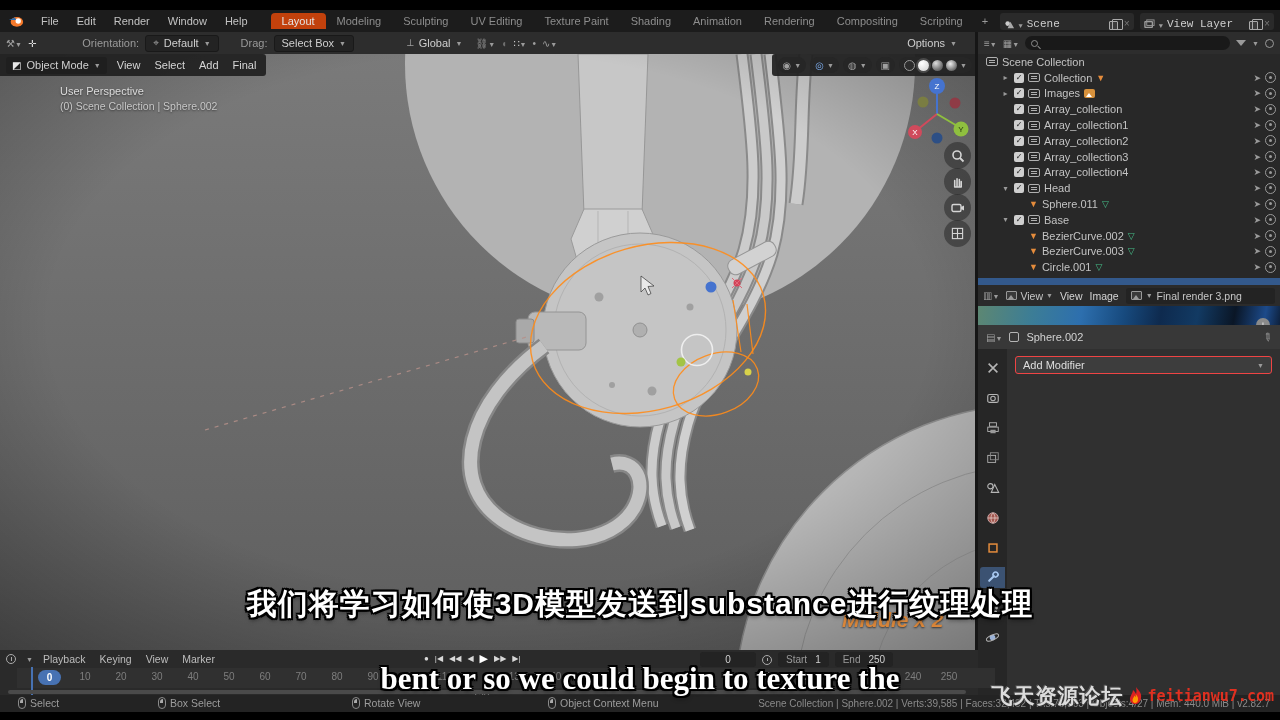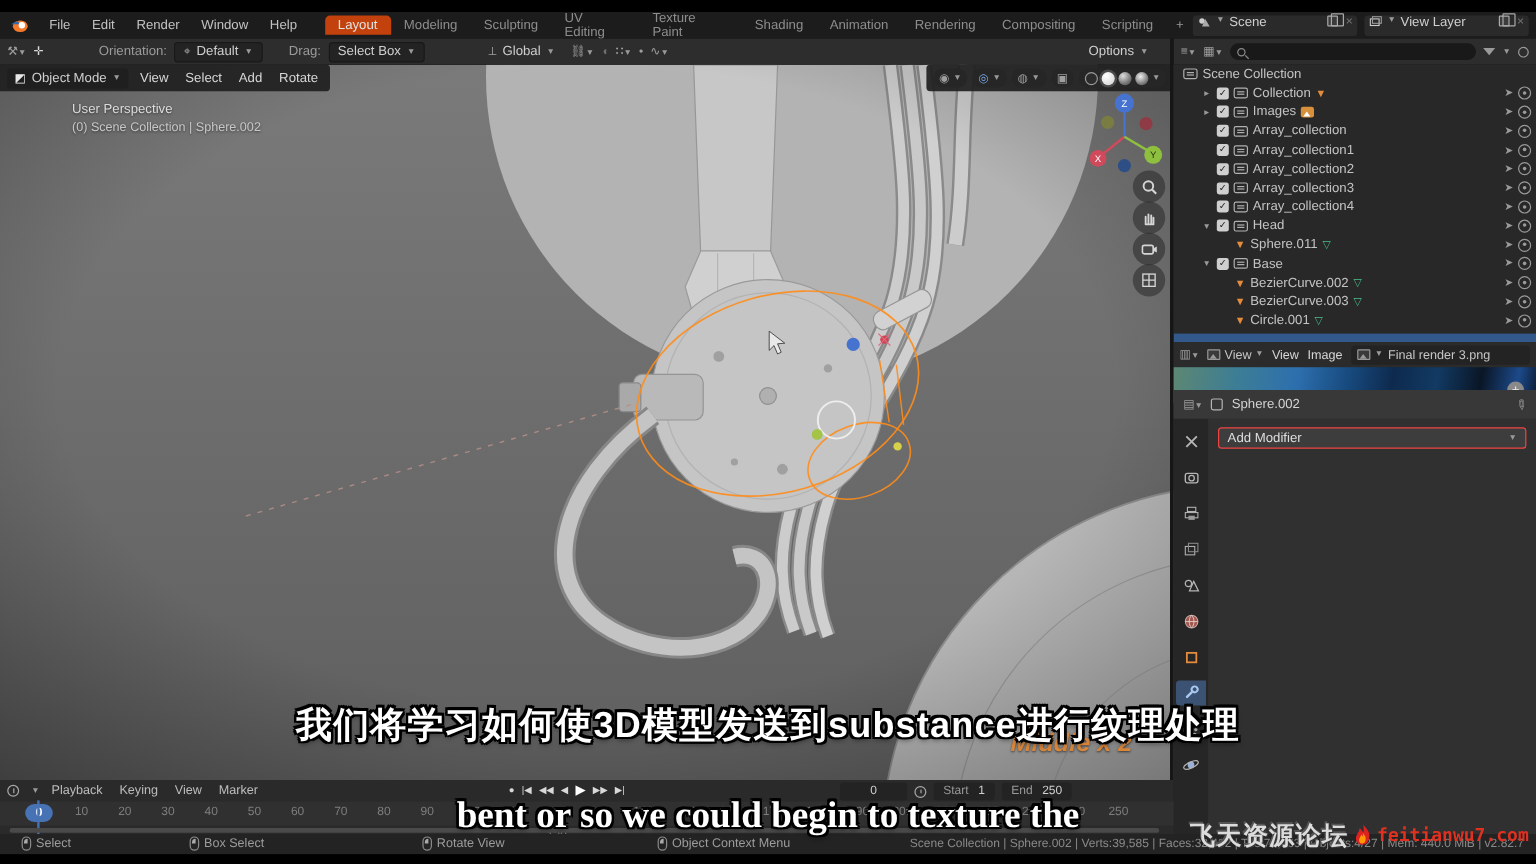--- a/index.html
+++ b/index.html
@@ -11,22 +11,22 @@
   
   #topbar { left:0; top:10px; width:1280px; height:22px; background:#1c1c1c;
     display:flex; align-items:center; font-size:11px; color:#bdbdbd; }
   #blender-logo { width:16px; height:14px; margin:0 8px 0 8px; }
   .tb-menu { padding:0 9px; color:#c2c2c2; cursor:default; }
   #ws-tabs { display:flex; align-items:center; margin-left:14px; }
   .ws-tab { padding:2px 11px; color:#8d8d8d; border-radius:4px 4px 0 0; }
   .ws-tab.active { background:#c2410c; color:#e4e4e4; }
   .ws-add { color:#9a9a9a; padding:0 8px; }
   #topbar-right { margin-left:auto; display:flex; align-items:center; gap:6px; padding-right:6px; }
-  .tb-widget { display:flex; align-items:flex-start; background:#2a2a2a; border-radius:3px;
-    height:17px; padding:0 4px; gap:4px; color:#cfcfcf; }
+  .tb-widget { display:flex; align-items:flex-end; background:#2a2a2a; border-radius:3px;
+    height:17px; padding:0 4px; gap:4px; color:#cfcfcf;font-family:Liberation Mono, monospace; }
   .chev { font-size:7px; color:#9a9a9a; }
   .ico-dbl { width:9px; height:9px; border:1px solid #aaa; border-radius:1px; position:relative; background:#3c3c3c; }
   .ico-dbl:after { content:''; position:absolute; left:2px; top:-3px; width:9px; height:9px;
     border:1px solid #aaa; border-radius:1px; }
   .tb-x { color:#777; font-size:10px; padding-left:2px; }
   .w-label { min-width:78px; }
 
   
   #toolrow { left:0; top:32px; width:978px; height:22px; background:#2d2d2d;
     display:flex; align-items:center; font-size:11px; color:#b5b5b5; gap:6px; }
@@ -133,21 +133,21 @@
   #timeline { left:0; top:650px; width:978px; height:45px; background:#2a2a2a; font-size:10.5px; color:#b5b5b5; }
   #tl-header { height:18px; display:flex; align-items:center; gap:10px; padding:0 6px; }
   .tl-menu { color:#bdbdbd; }
   #tl-transport { position:absolute; left:424px; top:2px; display:flex; align-items:center; gap:6px;
     color:#d8d8d8; font-size:8px; }
   #tl-fields { position:absolute; left:700px; top:2px; display:flex; align-items:center; gap:6px; }
   .tl-pill { background:#232323; border-radius:3px; height:15px; display:flex; align-items:center;
     gap:8px; padding:0 8px; color:#cfcfcf; font-size:10px; }
   .ico-clock { width:10px; height:10px; border:1.3px solid #aaa; border-radius:50%; position:relative; }
   .ico-clock:after { content:''; position:absolute; left:4px; top:2px; width:1.3px; height:3.5px; background:#aaa; }
-  #tl-ruler { position:absolute; left:0; top:18px; width:978px; height:20px; background:#303030; }
+  #tl-ruler { position:absolute; left:17px; top:18px; width:978px; height:20px; background:#303030; }
   .tick { position:absolute; top:3px; width:36px; text-align:center; color:#7e7e7e; font-size:10px; }
   #cur-frame-chip { position:absolute; left:21px; top:2px; width:23px; height:15px; background:#4772b3;
     border-radius:8px; color:#fff; font-size:10px; font-weight:bold; text-align:center; line-height:15px; }
   #playhead { position:absolute; left:31px; top:17px; width:2px; height:28px; background:#4772b3; }
   #tl-scroll { position:absolute; left:8px; top:40px; width:958px; height:4px; background:#4a4a4a; border-radius:2px; }
 
   
   #statusbar { left:0; top:695px; width:1280px; height:17px; background:#232323; color:#9c9c9c; font-size:10.5px; }
   .hint { position:absolute; top:2px; display:flex; align-items:center; gap:4px; }
   .ico-mouse { width:8px; height:12px; border:1px solid #8a8a8a; border-radius:4px; position:relative; }
@@ -343,21 +343,21 @@
       <div id="vp-header-left">
         <div id="mode-drop" style="pointer-events:auto;">
           <span class="mini-ico" style="color:#e8e8e8;">◩</span>
           <span>Object Mode</span>
           <span class="chev">▼</span>
         </div>
         <div id="vp-menus" style="display:flex;gap:14px;pointer-events:auto;">
             <span class="vp-menu">View</span>
             <span class="vp-menu">Select</span>
             <span class="vp-menu">Add</span>
-            <span class="vp-menu">Rotate</span>
+            <span class="vp-menu">Final</span>
           </div>
       </div>
       <div id="vp-header-right" style="pointer-events:auto;">
         <div class="hdr-group">
             <span class="mini-ico">◉</span>
             <span class="chev">▼</span>
           </div>
         <div class="hdr-group">
             <span class="mini-ico" style="color:#7aa9e8;">◎</span>
             <span class="chev">▼</span>

